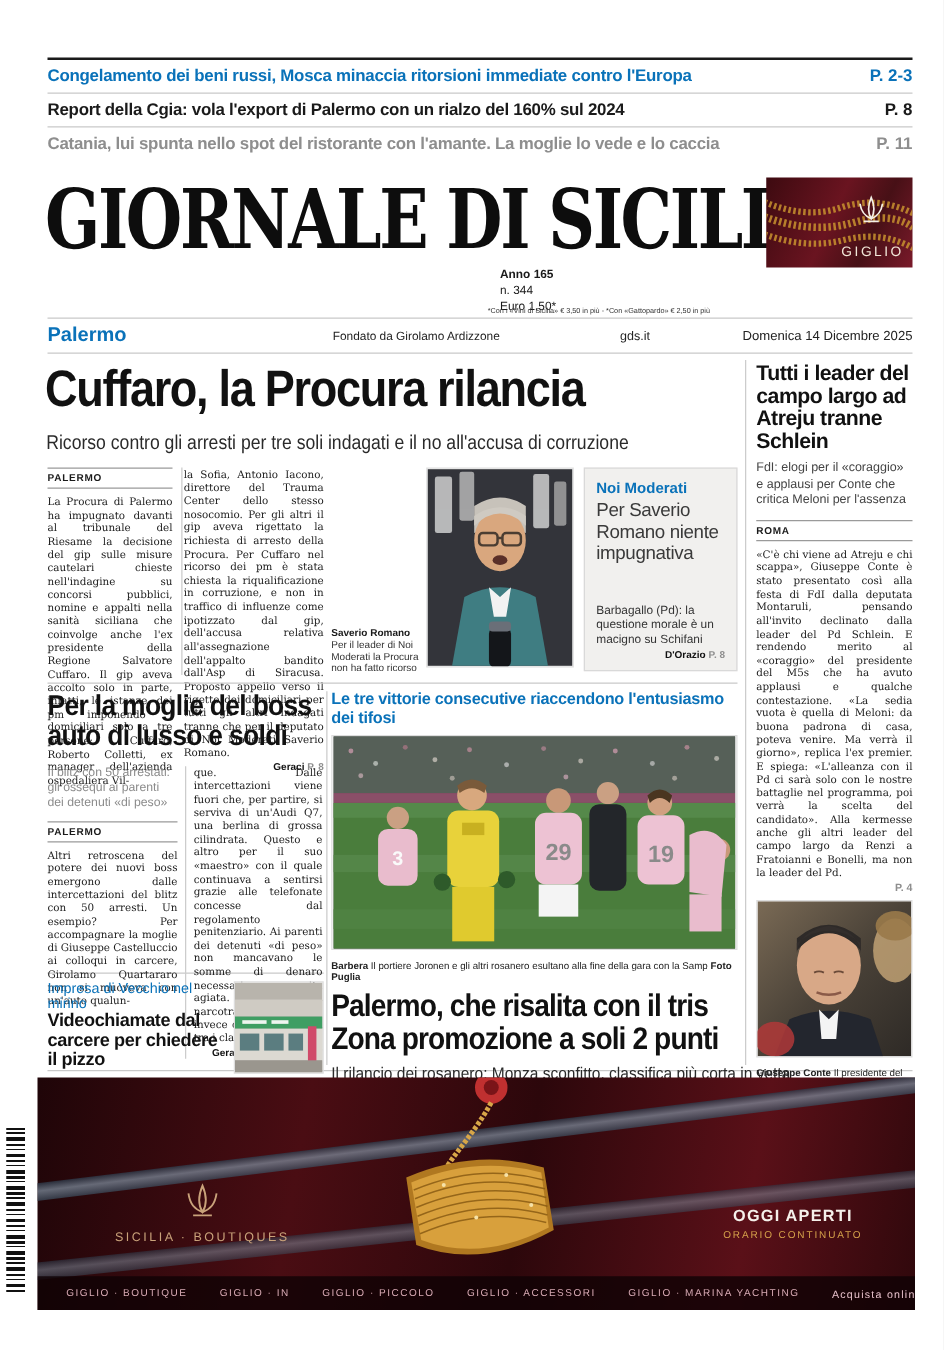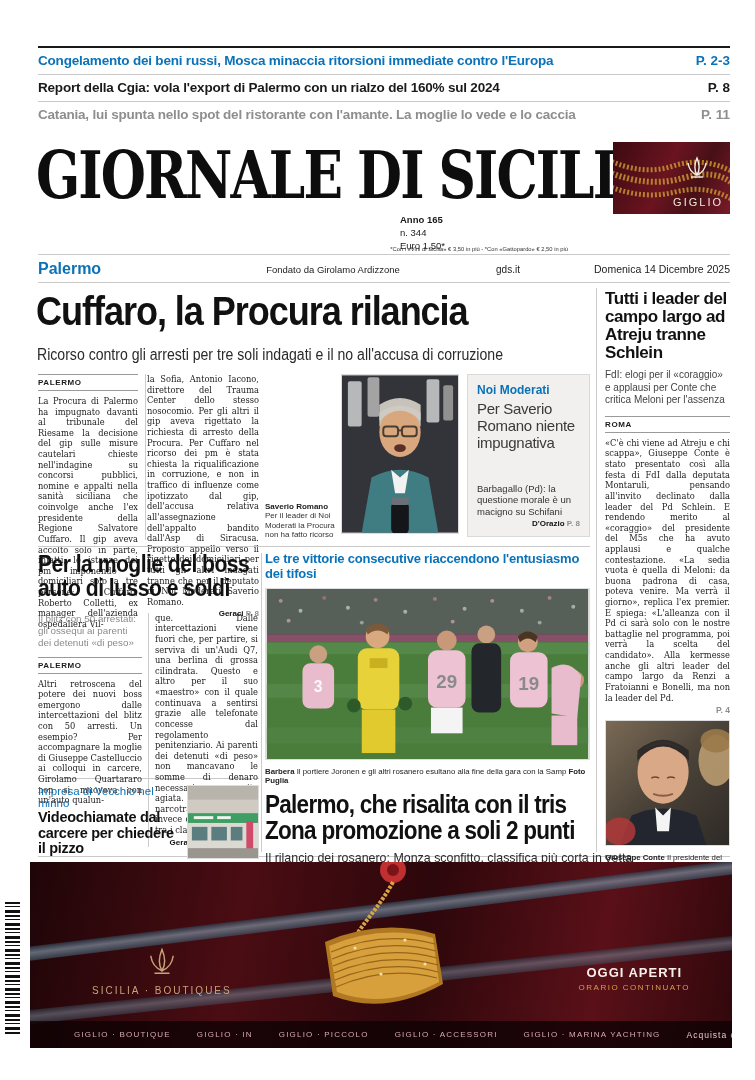--- a/index.html
+++ b/index.html
@@ -105,21 +105,21 @@
   .ad-streak { position:absolute; height:14px; width:820px; opacity:0.75;
     background:linear-gradient(180deg,#2c3a4a,#7a8a9a 45%,#3a4a5a); }
   .ad-streak.s1 { top:38px; left:-30px; transform:rotate(-7deg); }
   .ad-streak.s2 { top:108px; left:-30px; transform:rotate(-6deg); opacity:0.55; }
   .ad-left { position:absolute; left:62px; bottom:52px; text-align:center; color:#c9a27a; }
   .ad-left .brand { font-size:10px; letter-spacing:2px; margin-top:4px; }
   .ad-right { position:absolute; right:42px; bottom:56px; text-align:center; }
   .ad-right .open { color:#f5f0ea; font-weight:bold; font-size:13px; letter-spacing:1px; }
   .ad-right .hours { color:#d4a04a; font-size:8px; letter-spacing:1.5px; margin-top:3px; }
   .ad-strip { position:absolute; left:0; right:0; bottom:0; height:27px; background:rgba(16,2,5,0.82);
-    display:flex; align-items:center; padding:0 44px; }
+    display:flex; align-items:center; padding:0 23px; }
   .ad-nav-item { color:#d8aab4; font-size:8px; letter-spacing:1.2px; margin-right:26px; white-space:nowrap; }
   .ad-cta { color:#e8c2cc; font-size:8.5px; letter-spacing:1px; margin-left:auto; white-space:nowrap; }
   .ad-bag { position:absolute; left:255px; top:-6px; }
   
   .barcode { position:absolute; left:5px; top:902px; width:15px; height:132px;
     background:repeating-linear-gradient(180deg,#111 0 2px,#fff 2px 4px,#111 4px 5px,#fff 5px 8px,#111 8px 11px,#fff 11px 13px); }
   .vrule { position:absolute; width:1px; background:#cccccc; }
   .hrule { position:absolute; height:1px; background:#c9c9c9; }
 </style>
 </head>

